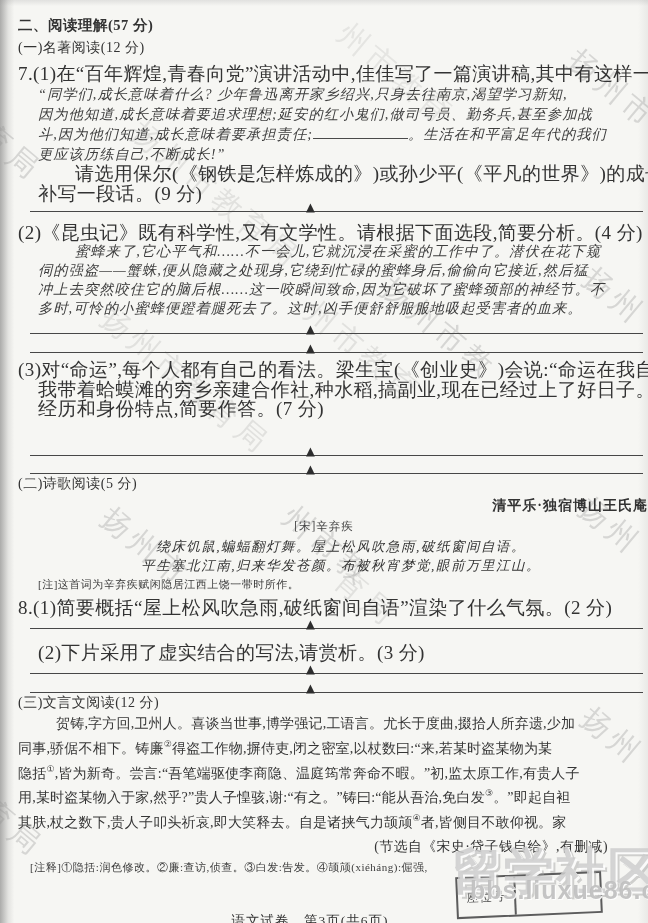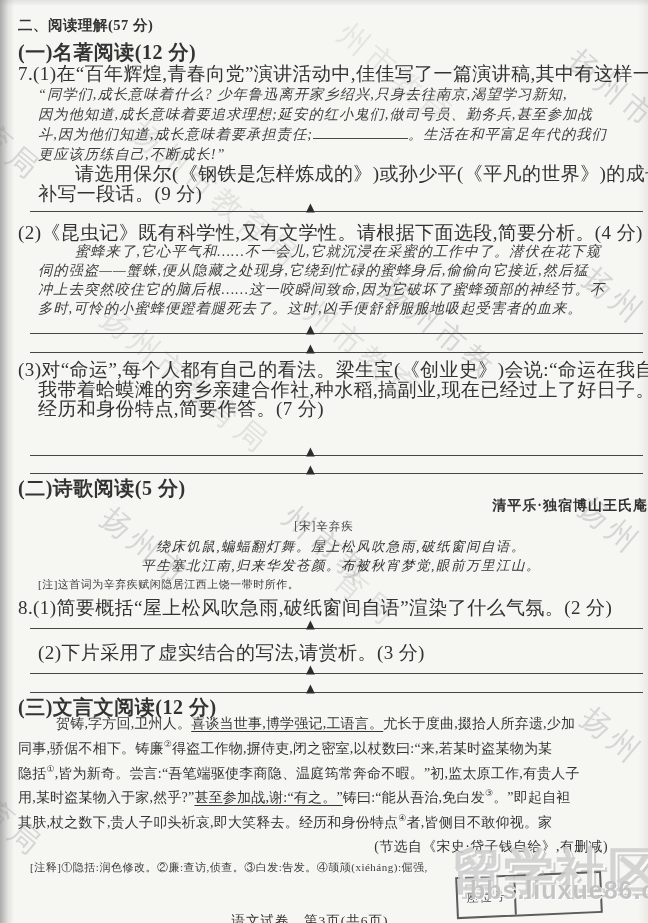--- a/index.html
+++ b/index.html
@@ -12,21 +12,21 @@
   .abs{position:absolute;}
   
   .edge-left{position:absolute;left:0;top:0;bottom:0;width:15px;
     background:linear-gradient(90deg,rgba(110,110,110,.55),rgba(140,140,140,.18) 55%,rgba(140,140,140,0) 95%);}
   .edge-top{position:absolute;left:0;top:0;right:0;height:6px;
     background:linear-gradient(180deg,rgba(150,150,150,.22),rgba(150,150,150,0));}
   .edge-right{position:absolute;right:0;top:0;bottom:0;width:10px;
     background:linear-gradient(270deg,rgba(160,160,160,.15),rgba(160,160,160,0));}
 
   .sec-h{font-weight:bold;font-size:14.5px;letter-spacing:.5px;}
-  .part-h{font-size:20px;letter-spacing:.5px;font-weight:bold;}
+  .part-h{font-size:14px;letter-spacing:.5px;}
   .q{font-size:19px;letter-spacing:.4px;white-space:nowrap;}
   .kai{font-style:italic;font-size:14.3px;letter-spacing:1px;color:#3e3e3e;}
   .block{line-height:20px;}
   .indent{text-indent:37px;}
   .hang{margin-left:-20px;}
   .blank{display:inline-block;width:95px;border-bottom:1.2px solid #4a4a4a;height:12px;vertical-align:baseline;}
 
   
   .ans{position:absolute;left:30px;right:5px;height:14px;border-bottom:1.6px solid #474747;text-align:center;}
   .tri{display:inline-block;transform:translateX(-26px);font-size:11.5px;line-height:15px;color:#2d2d2d;
@@ -34,21 +34,21 @@
 
   
   .center{left:0;width:648px;text-align:center;}
   .poem-title{font-weight:bold;font-size:14px;letter-spacing:1px;text-align:right;}
   .poem-author{font-size:11.5px;letter-spacing:1px;color:#444;}
   .poem-line{font-style:italic;font-size:13.5px;letter-spacing:1.5px;padding-left:17px;}
   .small-note{font-size:11px;letter-spacing:.5px;color:#3c3c3c;white-space:nowrap;}
 
   
   .cls{font-size:14px;letter-spacing:.2px;line-height:20px;white-space:nowrap;color:#363636;}
-  .u{text-decoration:underline;text-underline-offset:3px;text-decoration-thickness:1px;}
+  .u{text-underline-offset:3px;text-decoration-thickness:1px;}
   .uw{text-decoration:underline wavy;text-underline-offset:3px;text-decoration-thickness:1px;text-decoration-color:#6a6a6a;}
   .ed{-webkit-text-emphasis:filled dot under;text-emphasis:filled dot under;-webkit-text-emphasis-position:under right;text-emphasis-position:under right;}
   sup{font-size:9px;}
 
   .attr{font-size:13.8px;letter-spacing:.5px;}
   .footer{font-size:13.5px;letter-spacing:1px;}
 
   
   .seatbox{position:absolute;left:456px;top:874px;width:142px;height:38px;border:2px solid #5c5c5c;
     transform:rotate(-2.5deg);display:flex;background:transparent;z-index:2;}
@@ -149,22 +149,22 @@
   <div class="abs q" style="left:38px;top:640px;">(2)下片采用了虚实结合的写法,请赏析。(3 分)</div>
   <div class="ans" style="top:659px;"><span class="tri">▲</span></div>
   <div class="ans" style="top:678px;"><span class="tri">▲</span></div>
 
   <div class="abs part-h" style="left:18px;top:694px;">(三)文言文阅读(12 分)</div>
 
   <div class="abs" style="left:18px;top:714px;width:622px;">
     <div class="cls" style="text-indent:38px;"><span>贺铸,字方回,卫州人。</span><span class="u">喜谈当世事,博学强记,工语言。</span><span>尤长于度曲,掇拾人所弃遗,少加</span></div>
     <div class="cls"><span>同事,骄倨不相下。铸廉</span><sup>②</sup><span>得盗工作物,摒侍吏,闭之密室,以杖</span><span class="ed">数</span><span>曰:“来,若某时盗某物为某</span></div>
     <div class="cls"><span>隐括</span><sup>①</sup><span>,皆为新奇。尝言:“吾笔端驱使李商隐、温庭筠常奔命不暇。”初,监太原工作,有贵人子</span></div>
-    <div class="cls"><span>用,某时盗某物入于家,然乎?”</span><span class="u">甚至参加战,谢:“有之。”</span><span>铸曰:“能从吾治,免白发</span><sup>③</sup><span>。”即起自袒</span></div>
-    <div class="cls"><span>其肤,杖之数下,贵人子叩头祈哀,即大笑</span><span class="ed">释</span><span>去。经历和身份特点</span><sup>④</sup><span>者,皆侧目不敢仰视。家</span></div>
+    <div class="cls"><span>用,某时盗某物入于家,然乎?”</span><span class="u">贵人子惶骇,谢:“有之。”</span><span>铸曰:“能从吾治,免白发</span><sup>③</sup><span>。”即起自袒</span></div>
+    <div class="cls"><span>其肤,杖之数下,贵人子叩头祈哀,即大笑</span><span class="ed">释</span><span>去。自是诸挟气力颉颃</span><sup>④</sup><span>者,皆侧目不敢仰视。家</span></div>
   </div>
 
   <div class="abs attr" style="right:40px;top:838px;">(节选自《宋史·贷子钱自给》,有删减)</div>
   <div class="abs small-note" style="left:30px;top:860px;">[注释]①隐括:润色修改。②廉:查访,侦查。③白发:告发。④颉颃(xiéháng):倔强,</div>
 
   <div class="abs footer" style="left:0;top:888px;width:620px;text-align:center;margin-top:24px;">语文试卷　第3页(共6页)</div>
 
   <div class="seatbox">
     <div class="seatbox-label">座位号</div>
     <div class="seatbox-cell"></div>

